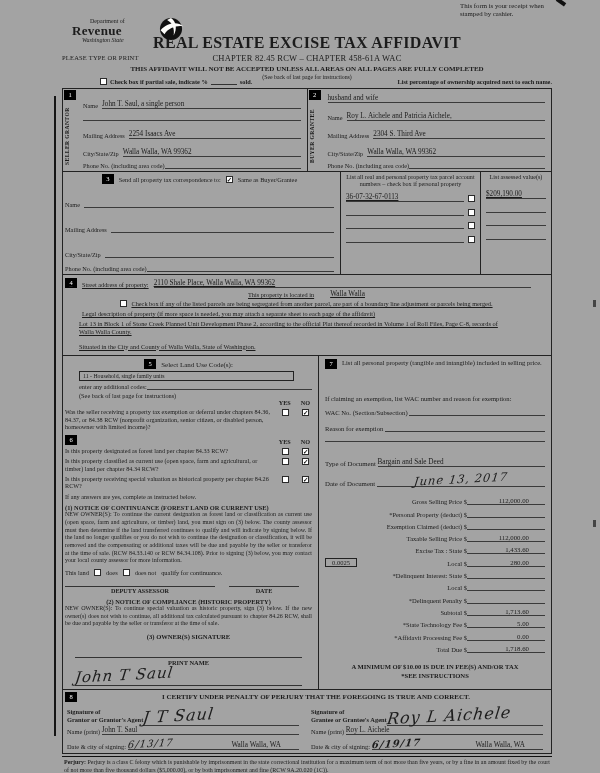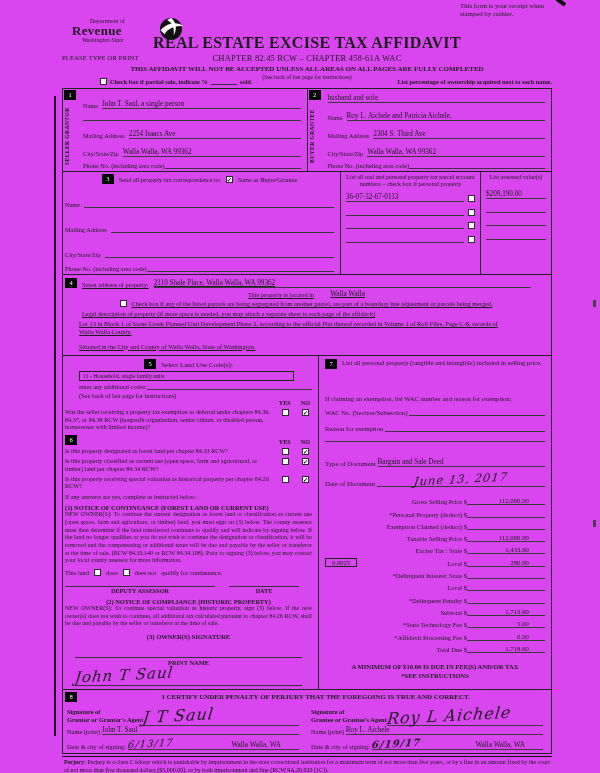--- a/index.html
+++ b/index.html
@@ -1,19 +1,19 @@
 <!DOCTYPE html>
 <html><head>
 <meta charset="utf-8">
 <style>
   * { margin:0; padding:0; box-sizing:border-box; }
   html,body { background:#d8d8d4; }
   .page {
     position:relative; width:600px; height:773px; margin:0 auto;
-    background:#d946ef; color:#1c1c1c;
+    background:#a3a3a3; color:#1c1c1c;
     font-family:"Liberation Serif","DejaVu Serif",serif;
     overflow:hidden;
     padding:14px 48px 0 62px;
   }
   .scan-edge { position:absolute; left:54px; top:96px; width:2px; height:640px; background:#151515; }
   .scan-tick { position:absolute; right:4px; width:3px; height:7px; background:#444; }
   .corner-mark { position:absolute; top:0; right:34px; width:10px; height:4px; background:#111; transform:rotate(35deg); }
 
   
   .header { position:relative; height:62px; }
@@ -54,21 +54,21 @@
   .party .badge { position:absolute; left:1px; top:1px; }
   .party .frow { min-height:12px; }
 
   
   .sec3 { display:flex; border:1px solid #222; border-top:none; }
   .sec3-left { width:278px; padding:2px 6px 2px 2px; border-right:1px solid #222; }
   .sec3-mid { width:140px; padding:2px 5px; border-right:1px solid #222; }
   .sec3-right { flex:1; padding:2px 5px; }
   .sec3 .head { font-size:6.1px; text-align:center; line-height:1.2; }
   .parcel-row { display:flex; align-items:flex-end; gap:4px; margin-top:4.5px; }
-  .parcel-row .flexline { height:9px; }
+  .parcel-row .flexline { height:9px;text-decoration:underline; }
 
   
   .sec4 { border:1px solid #222; border-top:none; padding:3px 20px 4px 2px;text-decoration:underline; }
   .sec4 .frow { margin-bottom:2px; }
   .legal-text { font-size:6.4px; line-height:1.3; margin:3px 0 0 14px; width:420px; }
 
   
   .cols { display:flex; border:1px solid #222; border-top:none; }
   .colL { width:256px; border-right:1px solid #222; padding:3px 6px 3px 2px; }
   .colR { flex:1; padding:3px 6px 2px 6px; display:flex; flex-direction:column; }

